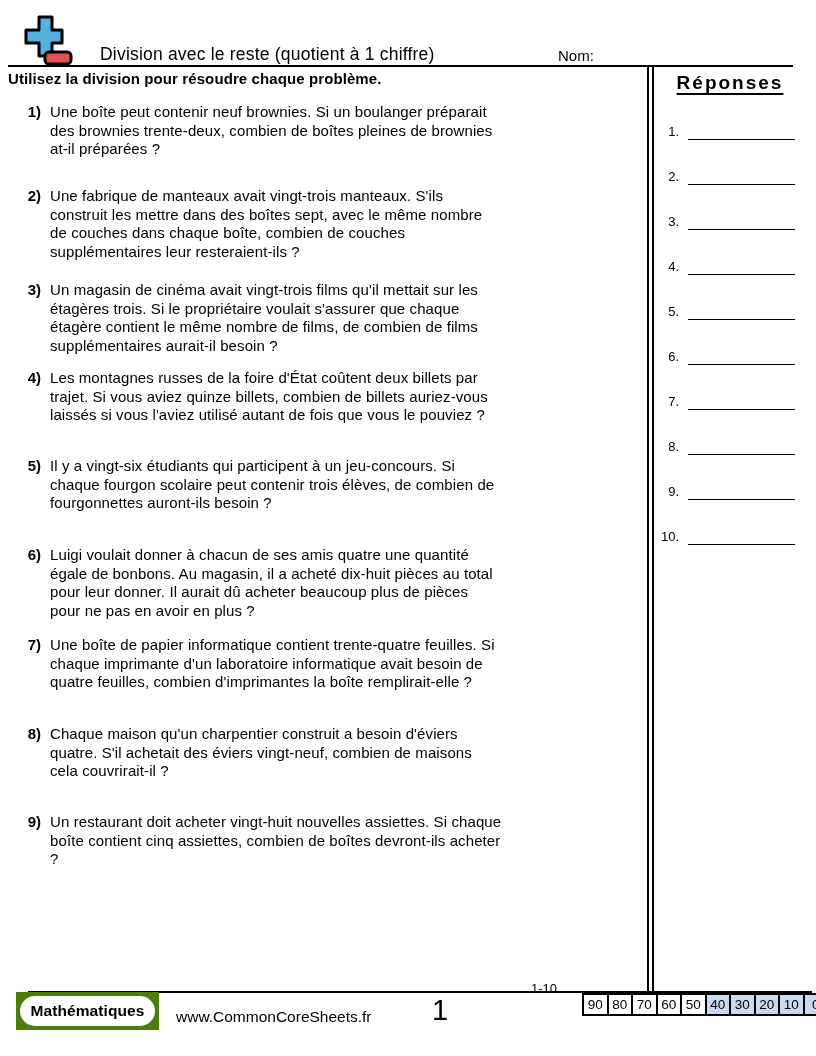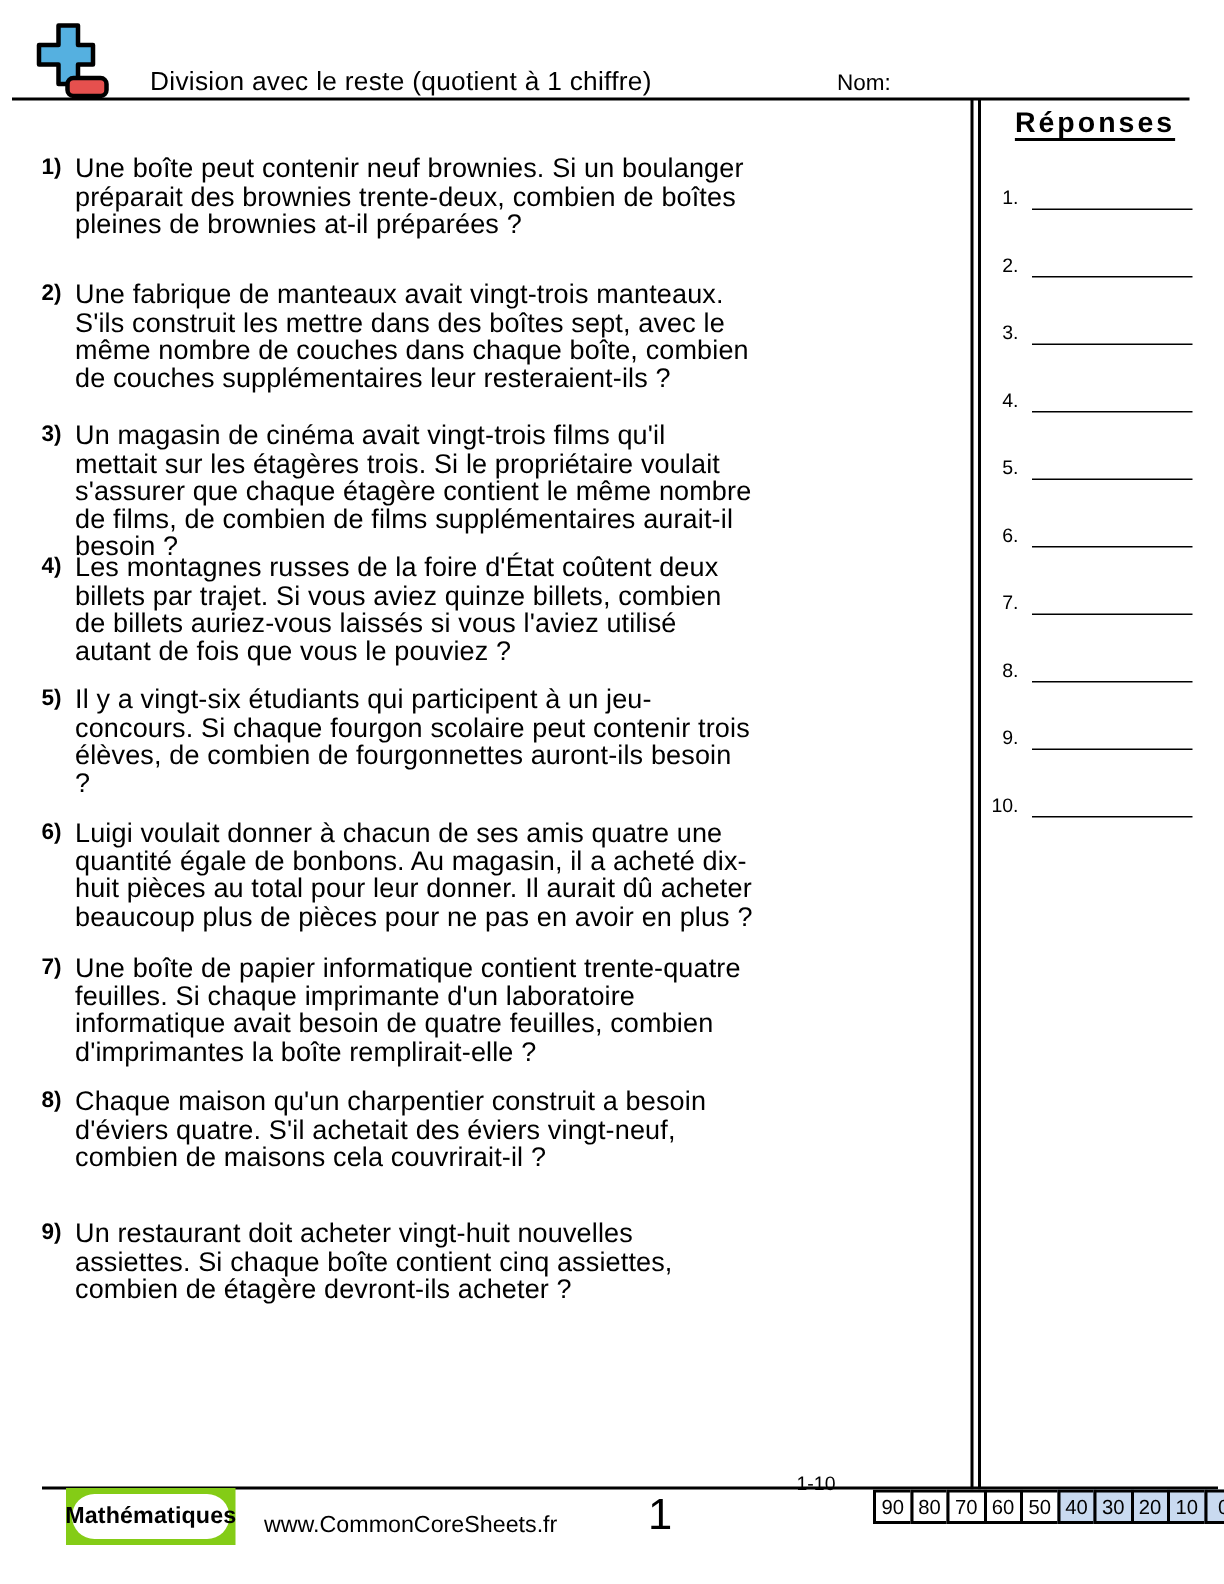--- a/index.html
+++ b/index.html
@@ -19,37 +19,37 @@
 
   
   .divider { position: absolute; left: 647px; top: 66px; height: 927px; width: 7px;
              border-left: 2px solid #000; border-right: 2px solid #000; }
 
   
   .problems { position: absolute; left: 0; top: 0; width: 646px; height: 993px; }
   .problem { position: absolute; left: 0; display: flex; align-items: flex-start; }
   .problem .pnum { width: 50px; text-align: right; font-weight: bold;
                    font-size: 15px; line-height: 18.5px; padding-right: 9px; flex: none; }
-  .problem .ptext { width: 452px; font-size: 18px; line-height: 18.5px; letter-spacing: 0.1px; }
+  .problem .ptext { width: 452px; font-size: 15px; line-height: 18.5px; letter-spacing: 0.1px; }
 
   
   .answers { position: absolute; left: 655px; top: 66px; width: 161px; height: 927px; }
   .answers-title { position: absolute; left: 0; top: 6px; width: 150px; text-align: center;
                    font-size: 19px; font-weight: bold; letter-spacing: 2px;
                    text-decoration: underline; text-underline-offset: 4px; text-decoration-thickness: 2px; }
   .answer-row { position: absolute; left: 0; width: 140px; height: 20px;
                 display: flex; align-items: flex-end; }
   .answer-row .anum { font-size: 13px; width: 24px; text-align: right; flex: none;
                       padding-bottom: 1px; }
   .answer-row .ablank { flex: 1; margin-left: 9px; border-bottom: 1.5px solid #000; height: 18px; }
 
   
   .footer-rule { position: absolute; left: 28px; top: 991px; width: 784px; border-top: 2px solid #000; }
-  .subject-badge { position: absolute; left: 44px; top: 992px; width: 113px; height: 38px;
-                   background: #84cc16; padding: 4px; }
+  .subject-badge { position: absolute; left: 16px; top: 992px; width: 143px; height: 38px;
+                   background: #4d7c0f; padding: 4px; }
   .subject-badge .pill { width: 100%; height: 100%; background: #fff; border-radius: 15px;
                          display: flex; align-items: center; justify-content: center;
                          font-weight: bold; font-size: 15.5px; letter-spacing: 0.1px; }
   .website { position: absolute; left: 176px; top: 1008px; font-size: 15.5px; }
   .page-number { position: absolute; left: 400px; top: 994px; width: 80px; text-align: center;
                  font-size: 29px; font-weight: 400; }
   .score-label { position: absolute; left: 531px; top: 981px; font-size: 13px; }
   .score-table { position: absolute; left: 582px; top: 993px; display: flex; align-items: flex-end; }
   .score-cell { width: 26.5px; height: 23px; border: 2px solid #000; margin-left: -2px;
                 display: flex; align-items: center; justify-content: center;
@@ -64,20 +64,21 @@
 
   <div class="logo">
     <svg width="54" height="54" viewBox="0 0 54 54">
       <path d="M19 3 h13 v13 h10 v13 h-10 v13 h-13 v-13 h-13 v-13 h13 z" fill="#55b0e0" stroke="#000" stroke-width="3" stroke-linejoin="round"></path>
       <rect x="25" y="38" width="26" height="12" rx="4" fill="#e6504e" stroke="#000" stroke-width="3"></rect>
     </svg>
   </div>
   <div class="page-title">Division avec le reste (quotient à 1 chiffre)</div>
   <div class="name-label">Nom:</div>
   <div class="header-rule"></div>
+  <div class="instruction">Utilisez la division pour résoudre chaque problème.</div>
 
   <div class="problems">
     <div class="problem" style="top:103px">
       <span class="pnum">1)</span>
       <span class="ptext">Une boîte peut contenir neuf brownies. Si un boulanger préparait des brownies trente-deux, combien de boîtes pleines de brownies at-il préparées ?</span>
     </div>
     <div class="problem" style="top:187px">
       <span class="pnum">2)</span>
       <span class="ptext">Une fabrique de manteaux avait vingt-trois manteaux. S'ils construit les mettre dans des boîtes sept, avec le même nombre de couches dans chaque boîte, combien de couches supplémentaires leur resteraient-ils ?</span>
     </div>
@@ -100,21 +101,21 @@
     <div class="problem" style="top:636px">
       <span class="pnum">7)</span>
       <span class="ptext">Une boîte de papier informatique contient trente-quatre feuilles. Si chaque imprimante d'un laboratoire informatique avait besoin de quatre feuilles, combien d'imprimantes la boîte remplirait-elle ?</span>
     </div>
     <div class="problem" style="top:725px">
       <span class="pnum">8)</span>
       <span class="ptext">Chaque maison qu'un charpentier construit a besoin d'éviers quatre. S'il achetait des éviers vingt-neuf, combien de maisons cela couvrirait-il ?</span>
     </div>
     <div class="problem" style="top:813px">
       <span class="pnum">9)</span>
-      <span class="ptext">Un restaurant doit acheter vingt-huit nouvelles assiettes. Si chaque boîte contient cinq assiettes, combien de étagère devront-ils acheter ?</span>
+      <span class="ptext">Un restaurant doit acheter vingt-huit nouvelles assiettes. Si chaque boîte contient cinq assiettes, combien de boîtes devront-ils acheter ?</span>
     </div>
   </div>
 
   <div class="divider"></div>
 
   <div class="answers">
     <div class="answers-title">Réponses</div>
     <div class="answer-row" style="top:54px">
       <span class="anum">1.</span>
       <span class="ablank"></span>

